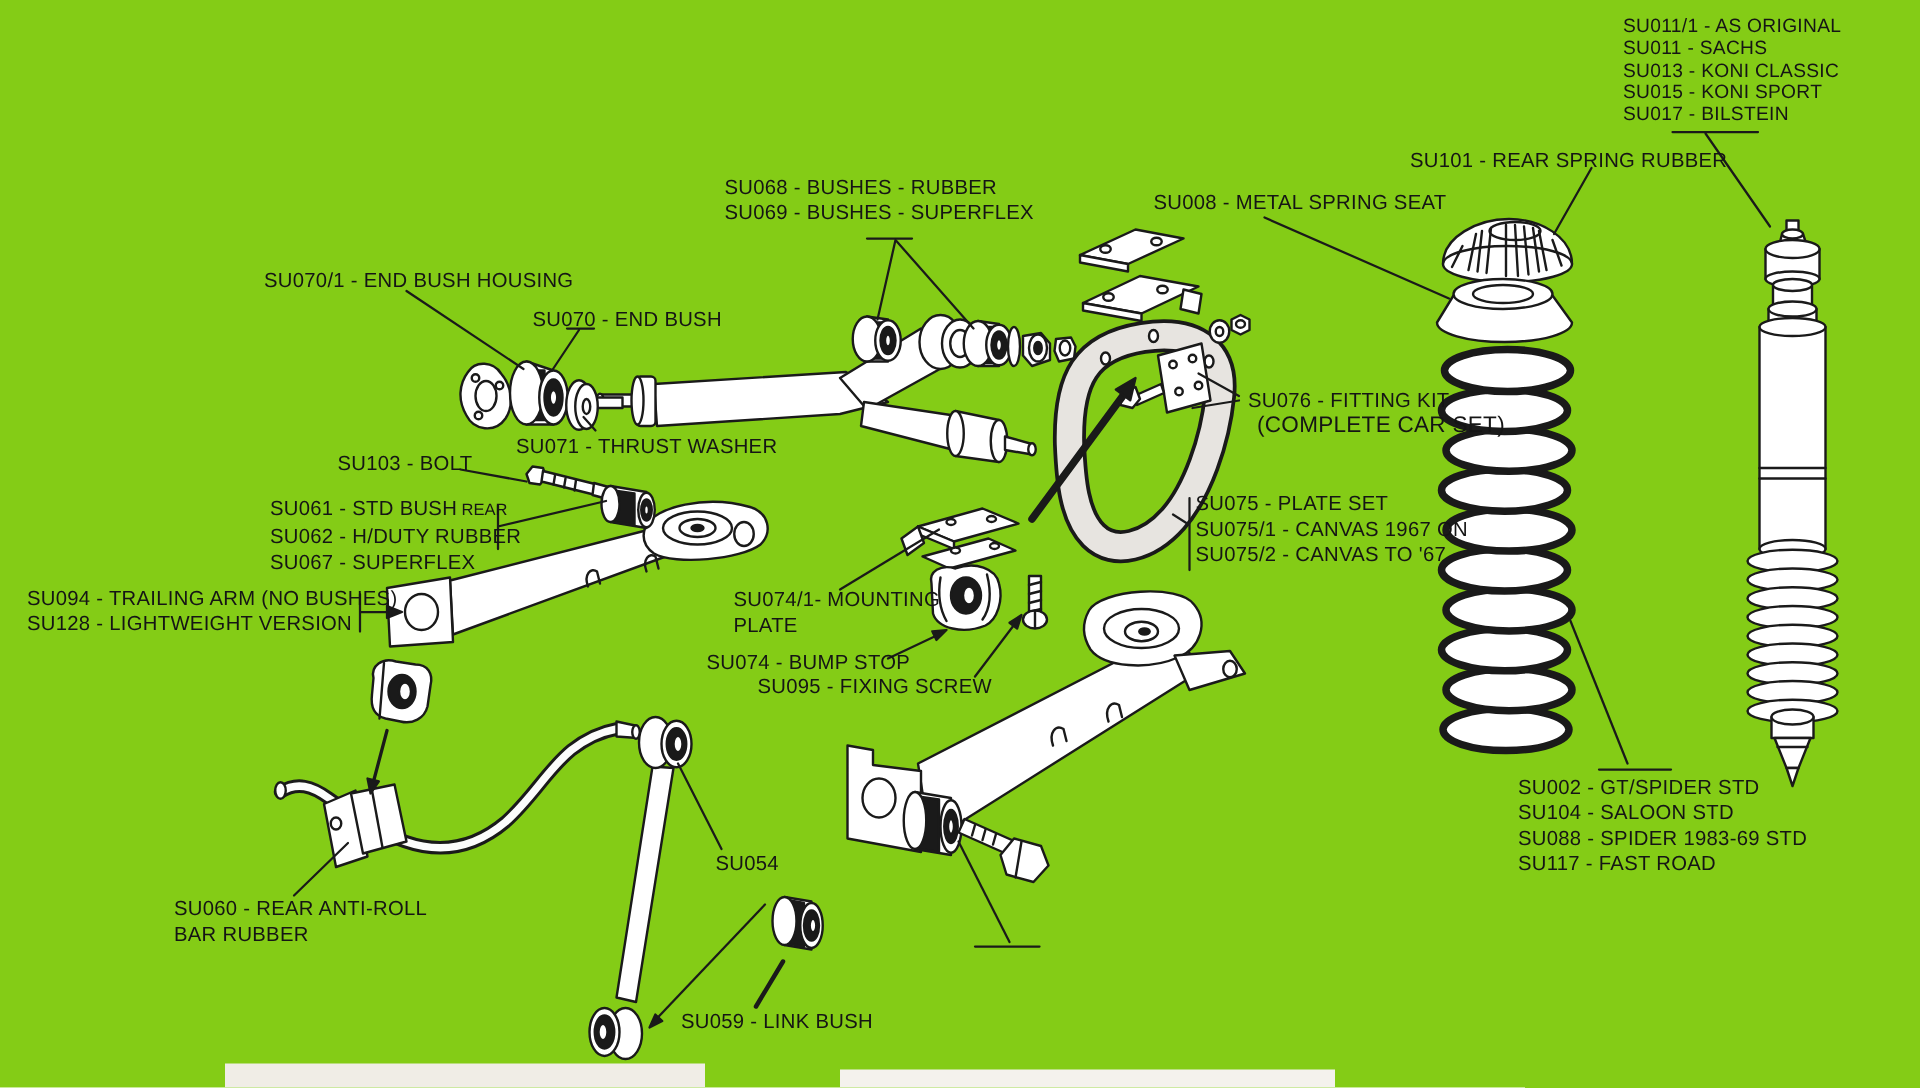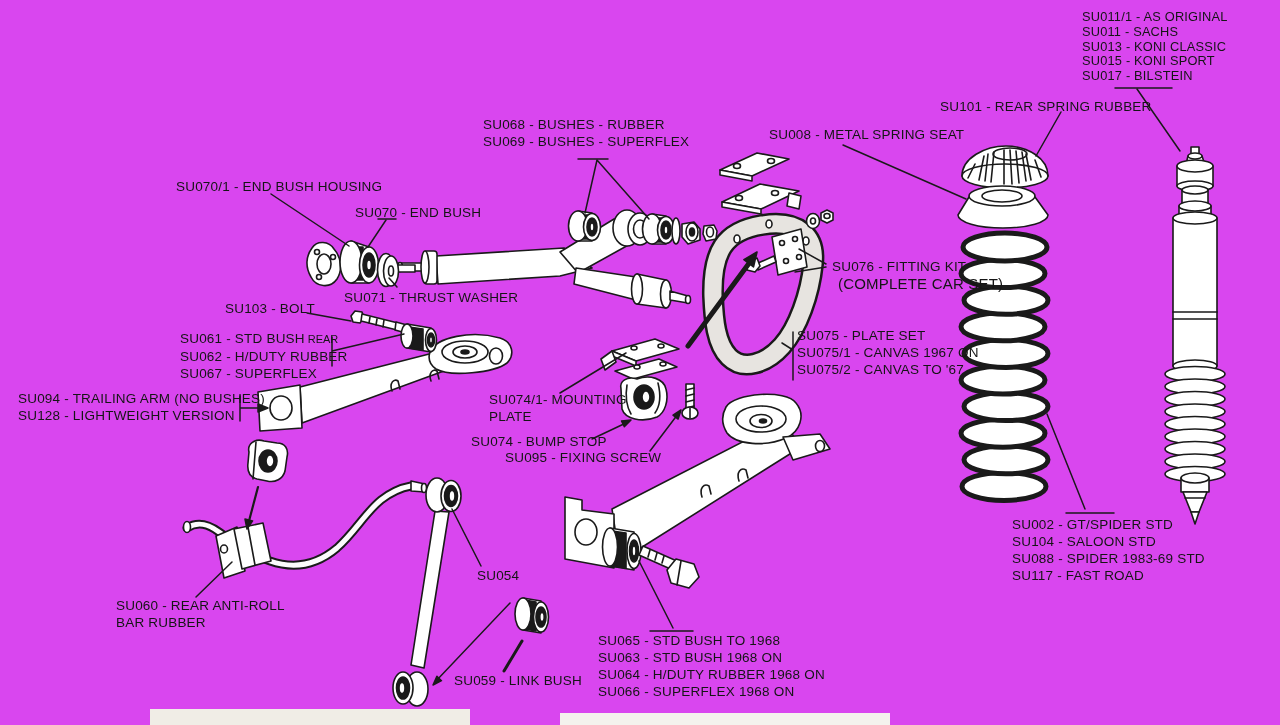--- a/index.html
+++ b/index.html
@@ -1,16 +1,16 @@
 <!DOCTYPE html>
 <html><head>
 <meta charset="utf-8">
 <style>
   html,body{margin:0;padding:0;background:#fff;}
-  #page{position:relative;width:1280px;height:725px;background:#d946ef;overflow:hidden;
+  #page{position:relative;width:1280px;height:725px;background:#84cc16;overflow:hidden;
         font-family:"Liberation Sans",sans-serif;}
   #art{position:absolute;left:0;top:0;}
   .lbl{position:absolute;color:#151515;white-space:nowrap;
        font:13.5px/17px "Liberation Sans",sans-serif;letter-spacing:.2px;}
   .lbl.small{font-size:12.8px;line-height:14.8px;}
   .suffix{font-size:11px;letter-spacing:0;margin-left:3px;margin-top:34px;}
   .sub{font-size:15px;padding-left:6px;}
 </style>
 </head>
 <body>
@@ -395,26 +395,20 @@
 <div class="lbl" style="left:505px;top:449px">SU095 - FIXING SCREW</div>
 <div class="lbl" style="left:477px;top:567px">SU054</div>
 
 <div class="lbl" style="left:116px;top:597px">
   <div>SU060 - REAR ANTI-ROLL</div>
   <div>BAR RUBBER</div>
 </div>
 
 <div class="lbl" style="left:454px;top:672px">SU059 - LINK BUSH</div>
 
-<div class="lbl" style="left:598px;top:632px">
-  <div>SU065 - STD BUSH TO 1968</div>
-  <div>SU063 - STD BUSH 1968 ON</div>
-  <div>SU064 - H/DUTY RUBBER 1968 ON</div>
-  <div>SU066 - SUPERFLEX 1968 ON</div>
-</div>
 
 <div class="lbl" style="left:1012px;top:516px">
   <div>SU002 - GT/SPIDER STD</div>
   <div>SU104 - SALOON STD</div>
   <div>SU088 - SPIDER 1983-69 STD</div>
   <div>SU117 - FAST ROAD</div>
 </div>
 
 </div>
 

